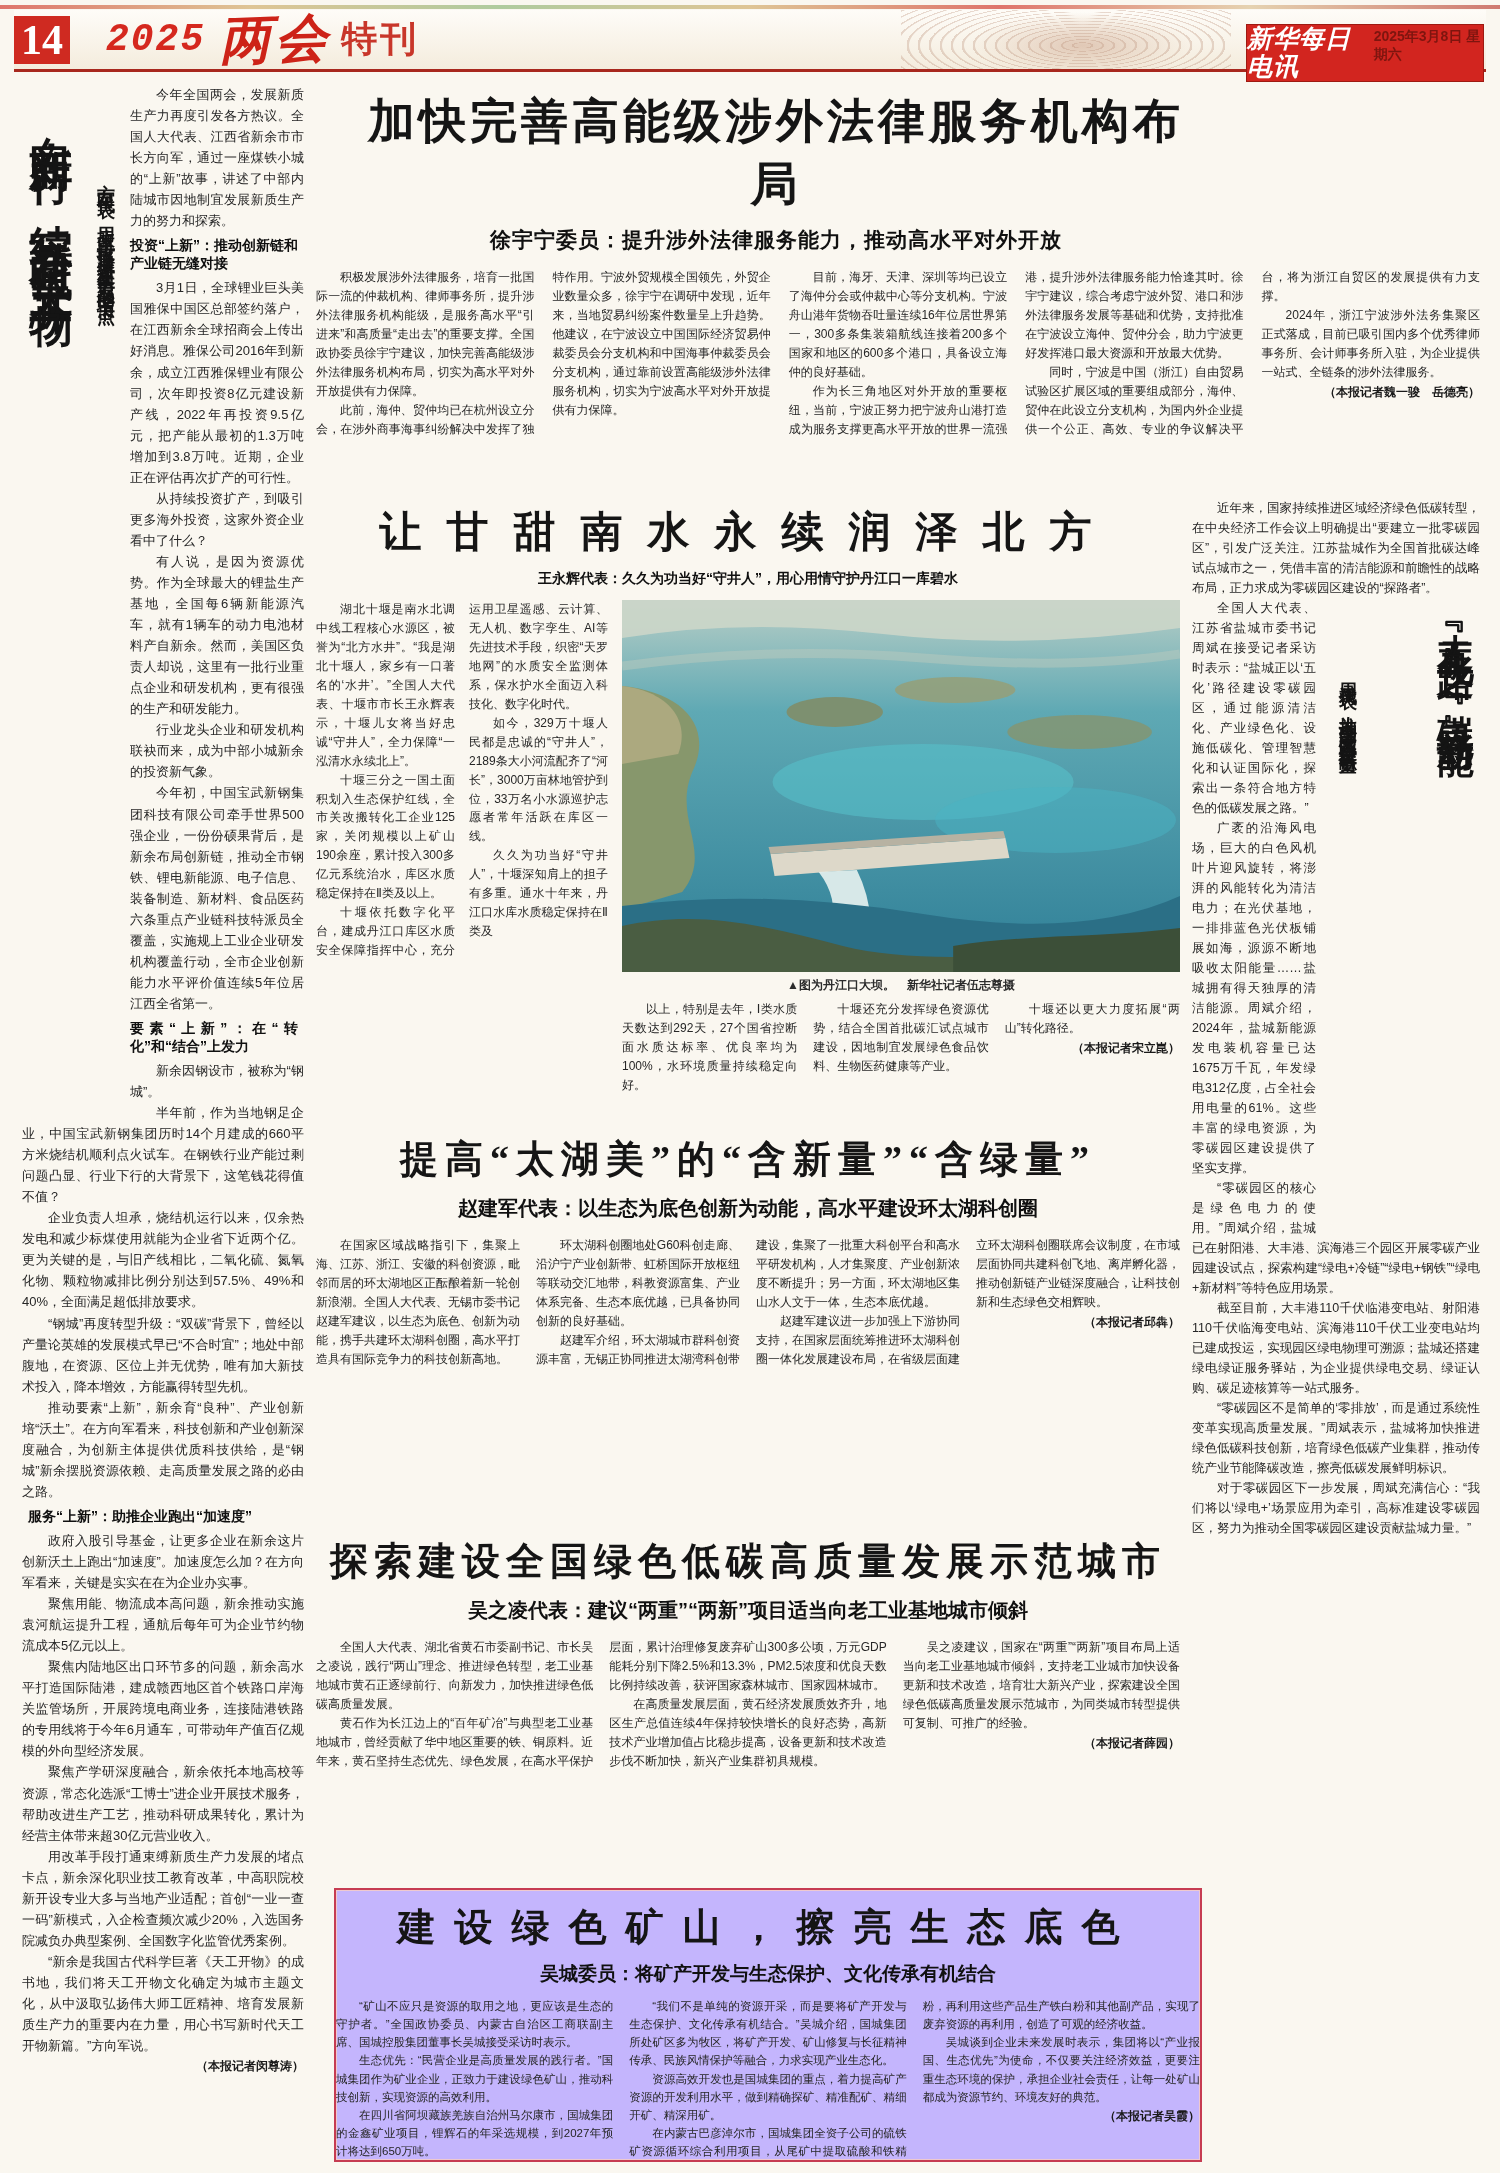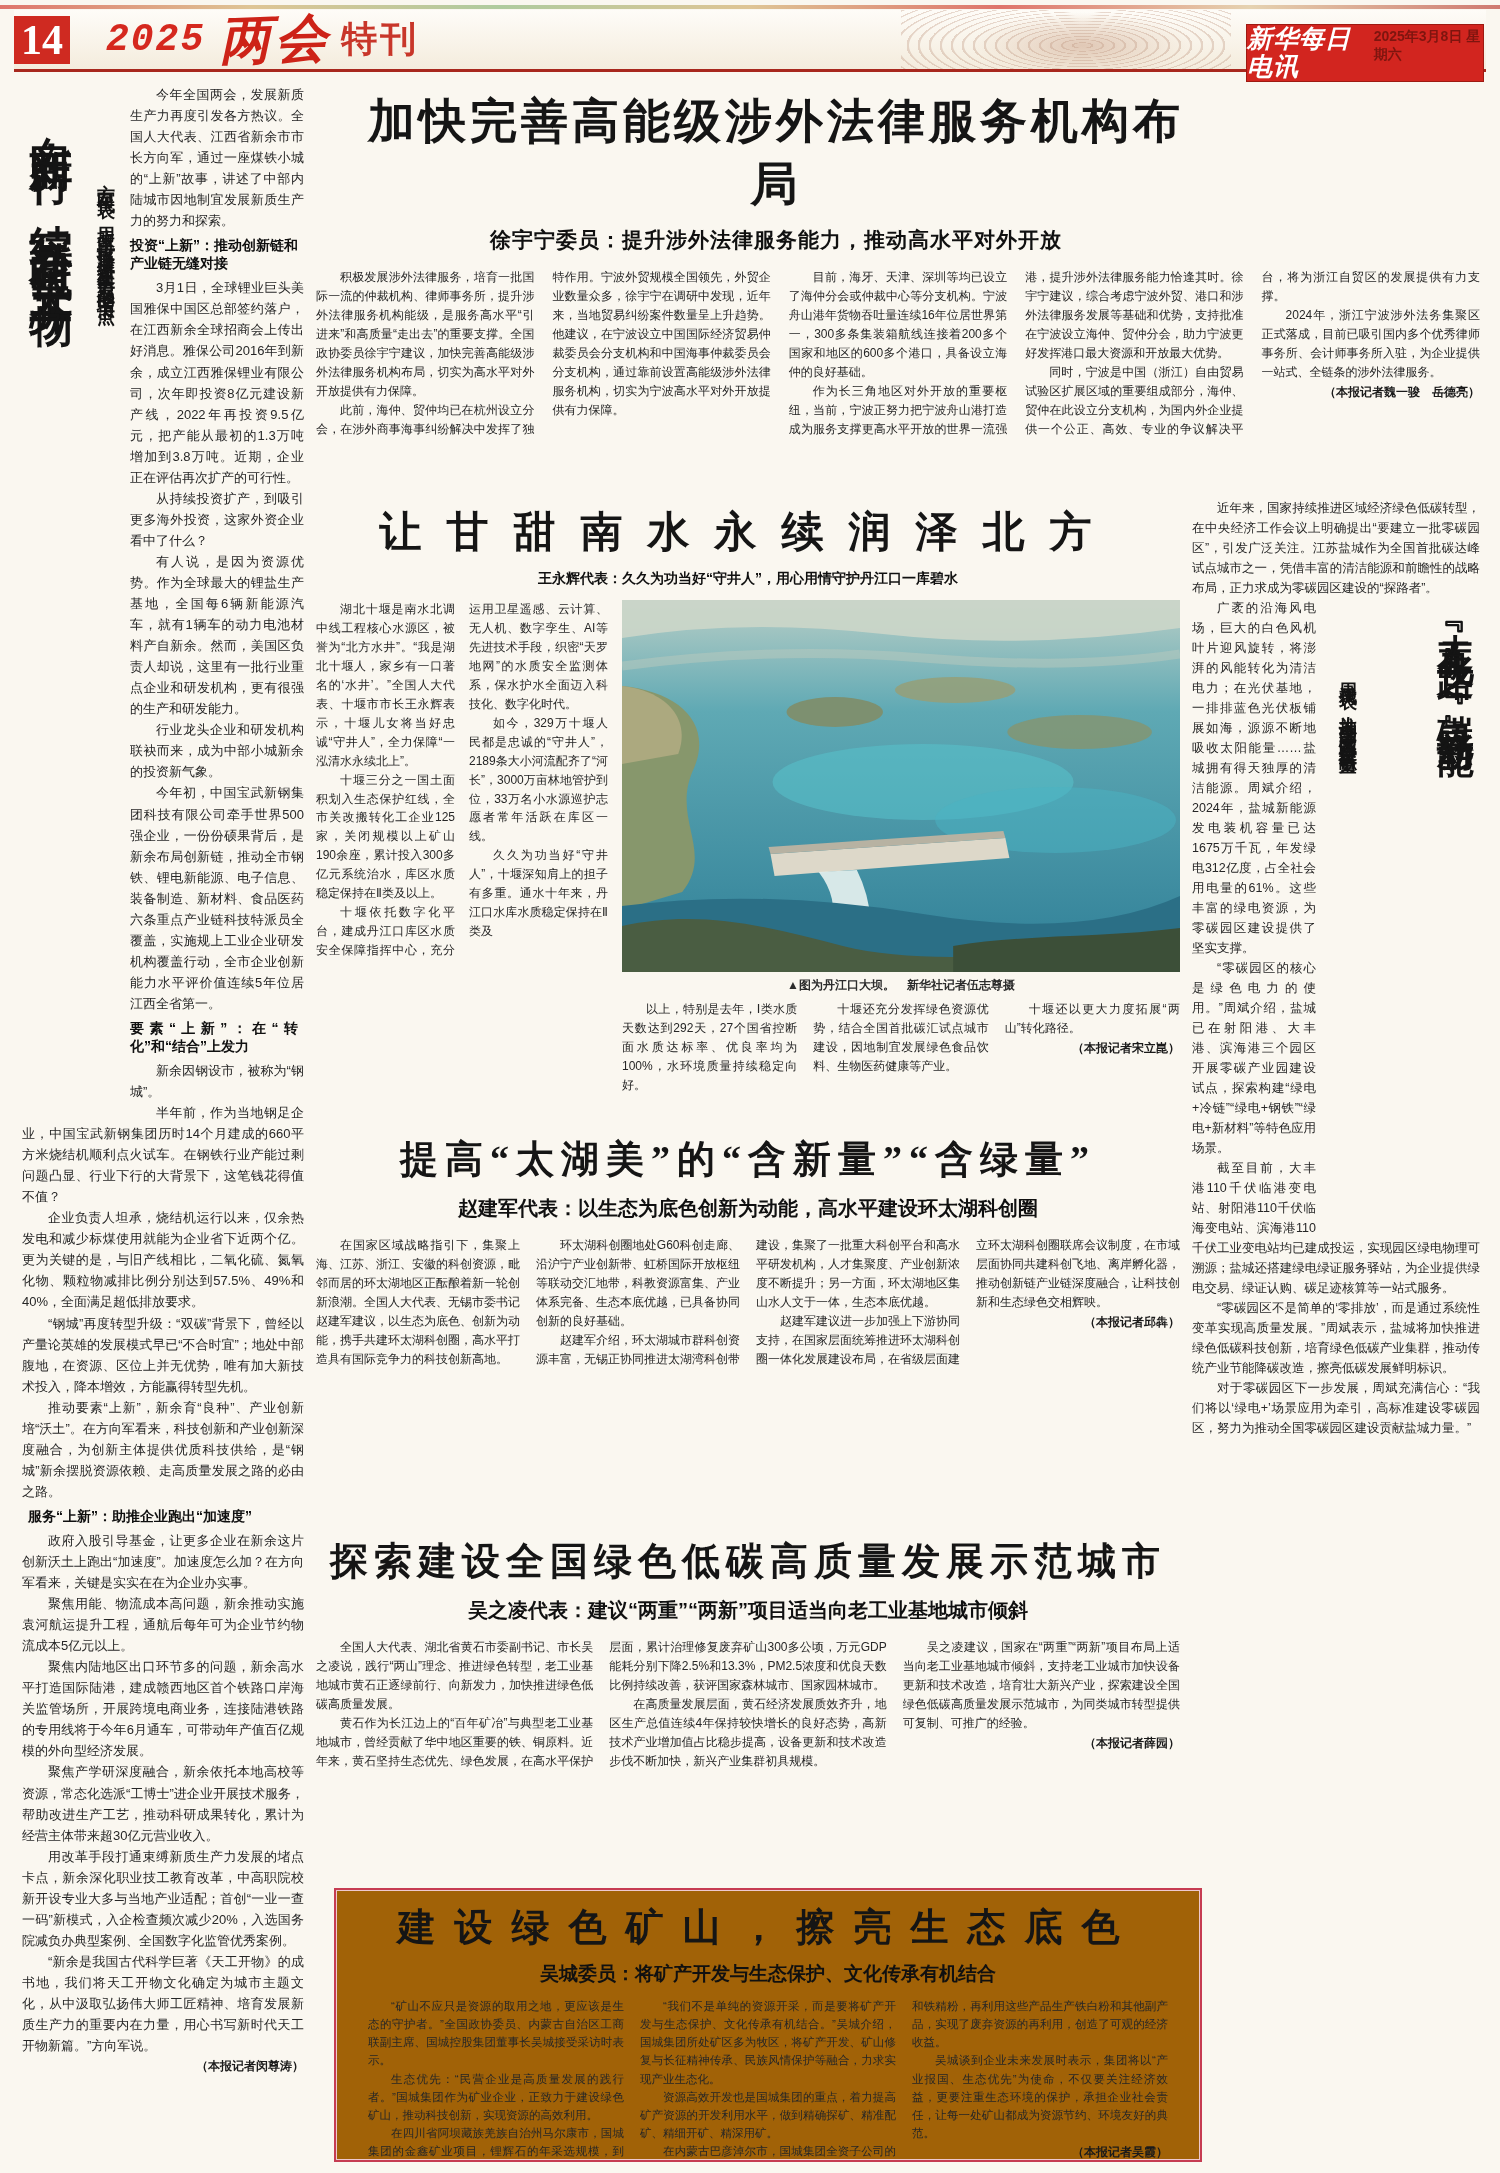--- a/index.html
+++ b/index.html
@@ -74,22 +74,22 @@
   .cols4 { column-count:4; column-gap:16px; }
 
   
   #demo-article { position:absolute; left:316px; top:1532px; width:864px; height:348px; overflow:hidden; }
   #demo-article .headline { font-size:38px; letter-spacing:6px; margin:4px 0 10px; }
   #demo-article .subhead { font-size:20px; margin:0 0 14px; }
   .cols3 { column-count:3; column-gap:16px; }
 
   
   #mine-article { position:absolute; left:334px; top:1888px; width:868px; height:274px;
-                  border:2px solid #c63c52; box-shadow:0 0 0 1px #efc9cf inset; background:#a16207;
-                  padding:10px 32px 8px; overflow:hidden; }
+                  border:2px solid #c63c52; box-shadow:0 0 0 1px #efc9cf inset; background:#c4b5fd;
+                  padding:10px 0 8px; overflow:hidden; }
   #mine-article .headline { font-size:38px; letter-spacing:19px; margin:2px 0 8px; }
   #mine-article .subhead { font-size:19px; margin:0 0 10px; }
   #mine-article .para { font-size:11.5px; }
 
   
   #carbon-article { position:absolute; left:1192px; top:498px; width:288px; height:1664px; overflow:hidden; }
   #carbon-article .para { font-size:12.5px; line-height:1.6; }
   #right-vhead { float:right; width:152px; height:614px; margin:6px 0 10px 12px; position:relative; }
   #right-vhead .vh-main { position:absolute; right:0; top:0; height:614px; writing-mode:vertical-rl;
         font-family:"Liberation Serif","DejaVu Serif",serif; font-weight:900; font-size:37px; letter-spacing:5px; color:#141414; }
@@ -245,20 +245,21 @@
       <p class="byline">（本报记者吴霞）</p>
     </div>
   </div>
 
   <div id="carbon-article">
     <p class="para">近年来，国家持续推进区域经济绿色低碳转型，在中央经济工作会议上明确提出“要建立一批零碳园区”，引发广泛关注。江苏盐城作为全国首批碳达峰试点城市之一，凭借丰富的清洁能源和前瞻性的战略布局，正力求成为零碳园区建设的“探路者”。</p>
     <div id="right-vhead">
       <div class="vh-main">走『五化』之路，『碳』寻新动能</div>
       <div class="vh-sub">周斌代表：为推动全国零碳园区建设贡献力量</div>
     </div>
+    <p class="para">全国人大代表、江苏省盐城市委书记周斌在接受记者采访时表示：“盐城正以‘五化’路径建设零碳园区，通过能源清洁化、产业绿色化、设施低碳化、管理智慧化和认证国际化，探索出一条符合地方特色的低碳发展之路。”</p>
     <p class="para">广袤的沿海风电场，巨大的白色风机叶片迎风旋转，将澎湃的风能转化为清洁电力；在光伏基地，一排排蓝色光伏板铺展如海，源源不断地吸收太阳能量……盐城拥有得天独厚的清洁能源。周斌介绍，2024年，盐城新能源发电装机容量已达1675万千瓦，年发绿电312亿度，占全社会用电量的61%。这些丰富的绿电资源，为零碳园区建设提供了坚实支撑。</p>
     <p class="para">“零碳园区的核心是绿色电力的使用。”周斌介绍，盐城已在射阳港、大丰港、滨海港三个园区开展零碳产业园建设试点，探索构建“绿电+冷链”“绿电+钢铁”“绿电+新材料”等特色应用场景。</p>
     <p class="para">截至目前，大丰港110千伏临港变电站、射阳港110千伏临海变电站、滨海港110千伏工业变电站均已建成投运，实现园区绿电物理可溯源；盐城还搭建绿电绿证服务驿站，为企业提供绿电交易、绿证认购、碳足迹核算等一站式服务。</p>
     <p class="para">“零碳园区不是简单的‘零排放’，而是通过系统性变革实现高质量发展。”周斌表示，盐城将加快推进绿色低碳科技创新，培育绿色低碳产业集群，推动传统产业节能降碳改造，擦亮低碳发展鲜明标识。</p>
     <p class="para">对于零碳园区下一步发展，周斌充满信心：“我们将以‘绿电+’场景应用为牵引，高标准建设零碳园区，努力为推动全国零碳园区建设贡献盐城力量。”</p>
   </div>
 
 </div>
 
 </body></html>

